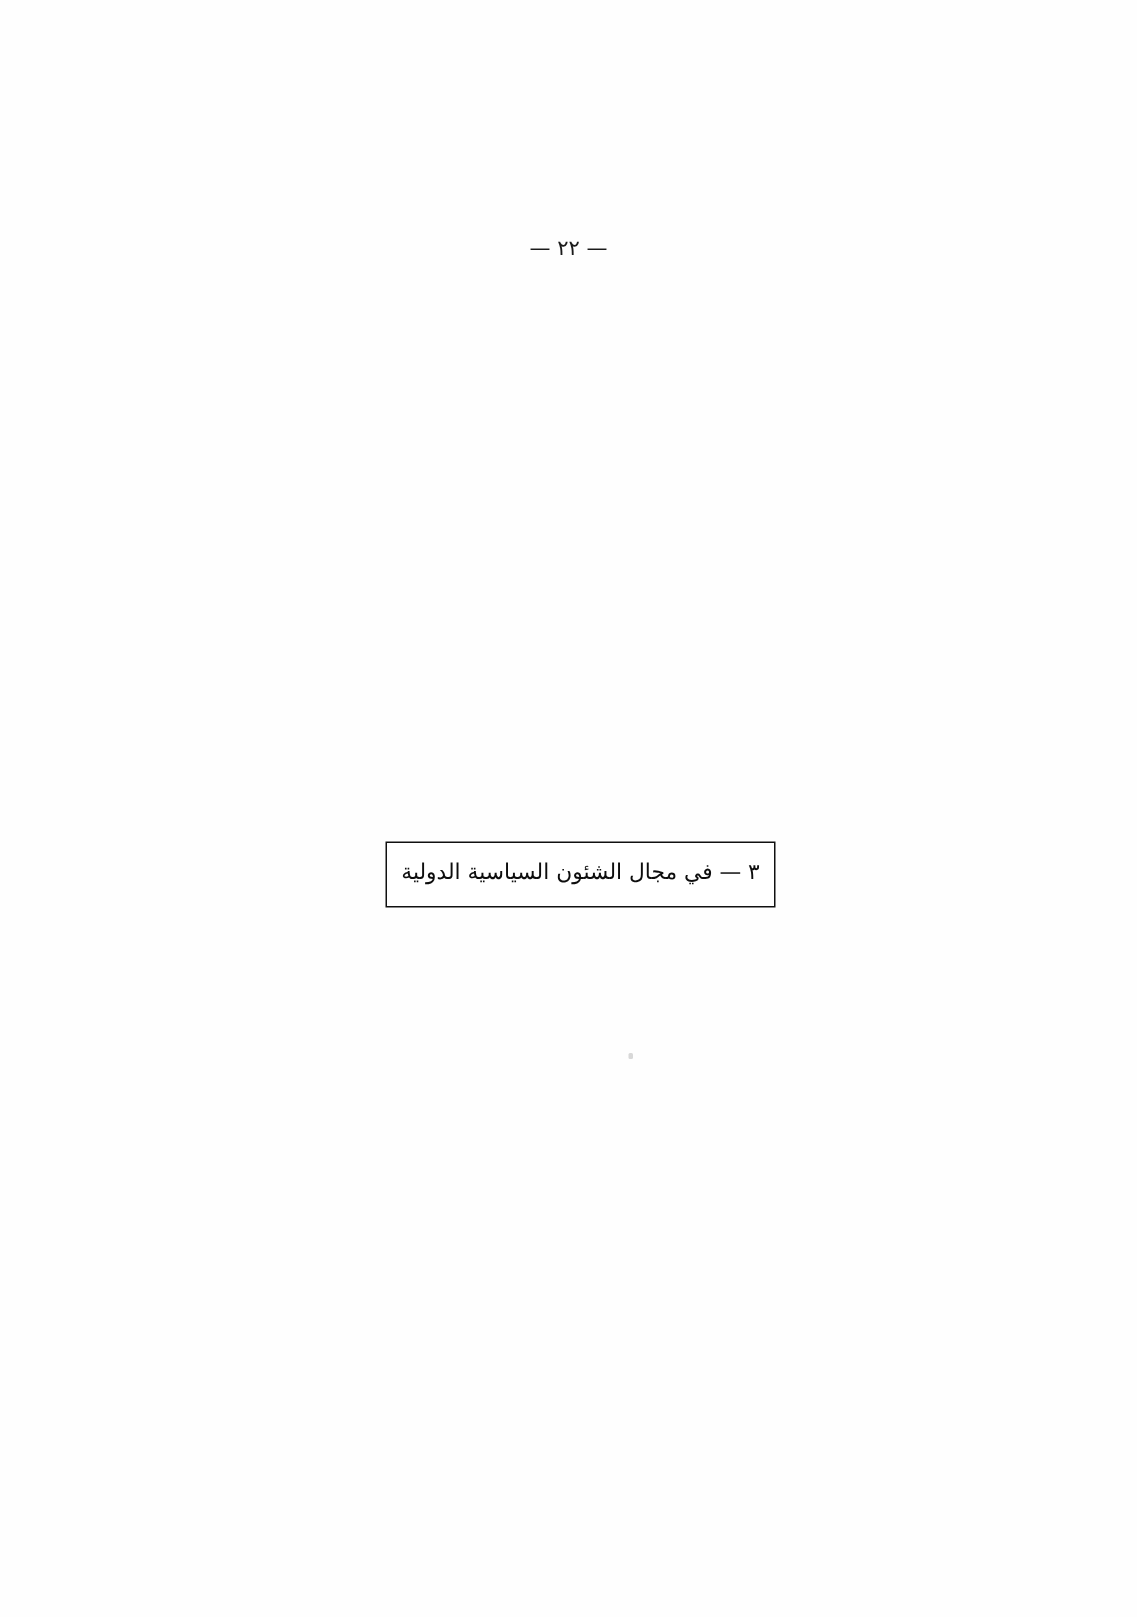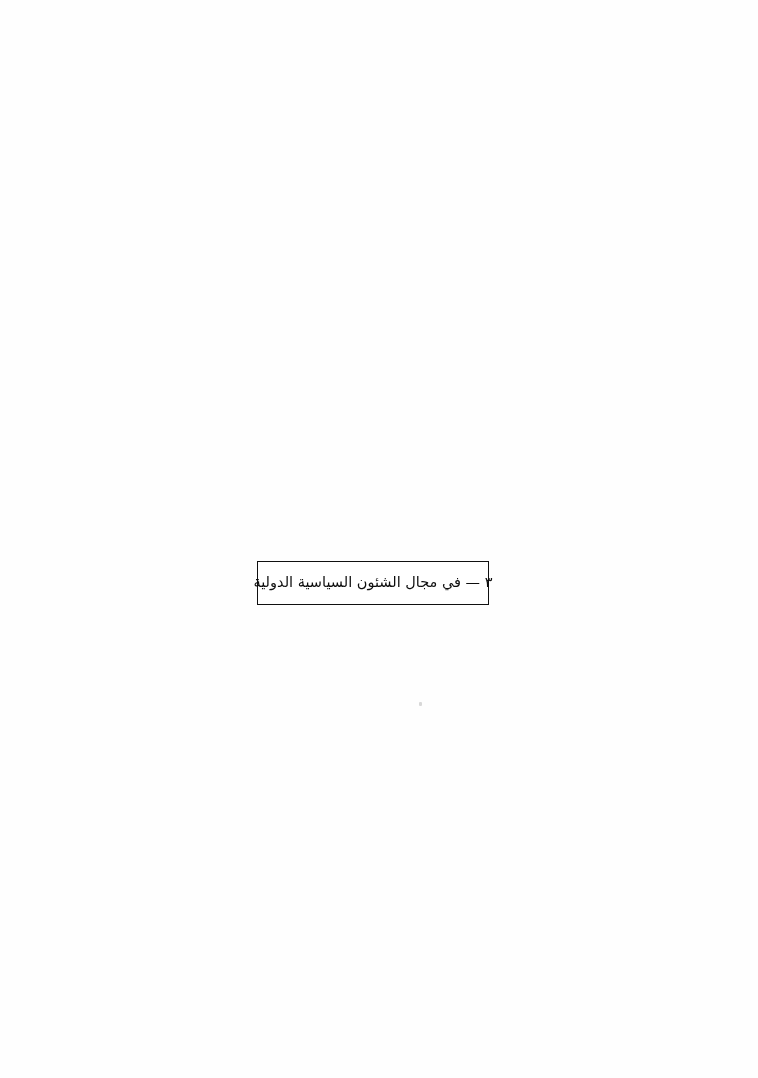--- a/index.html
+++ b/index.html
@@ -32,21 +32,21 @@
     color: #1a1a1a;
     direction: rtl;
     white-space: pre;
   }
 
   
   .section-box {
     position: absolute;
     top: 561px;
     left: 257px;
-    width: 232px;
+    width: 260px;
     height: 44px;
     border: 1.6px solid #101010;
     box-sizing: border-box;
     display: flex;
     align-items: center;
     justify-content: center;
     background: #ffffff;
   }
   .section-box-inner {
     font-family: "DejaVu Sans", sans-serif;
@@ -69,20 +69,21 @@
     height: 4px;
     background: #d8d8d8;
     border-radius: 1px;
   }
 </style>
 </head>
 <body>
 
 <div class="page">
 
+  <div class="page-number">— ٢٢ —</div>
 
   <div class="section-box">
     <div class="section-box-inner">٣ — في مجال الشئون السياسية الدولية</div>
   </div>
 
   <div class="speck"></div>
 
 </div>
 
 </body></html>

